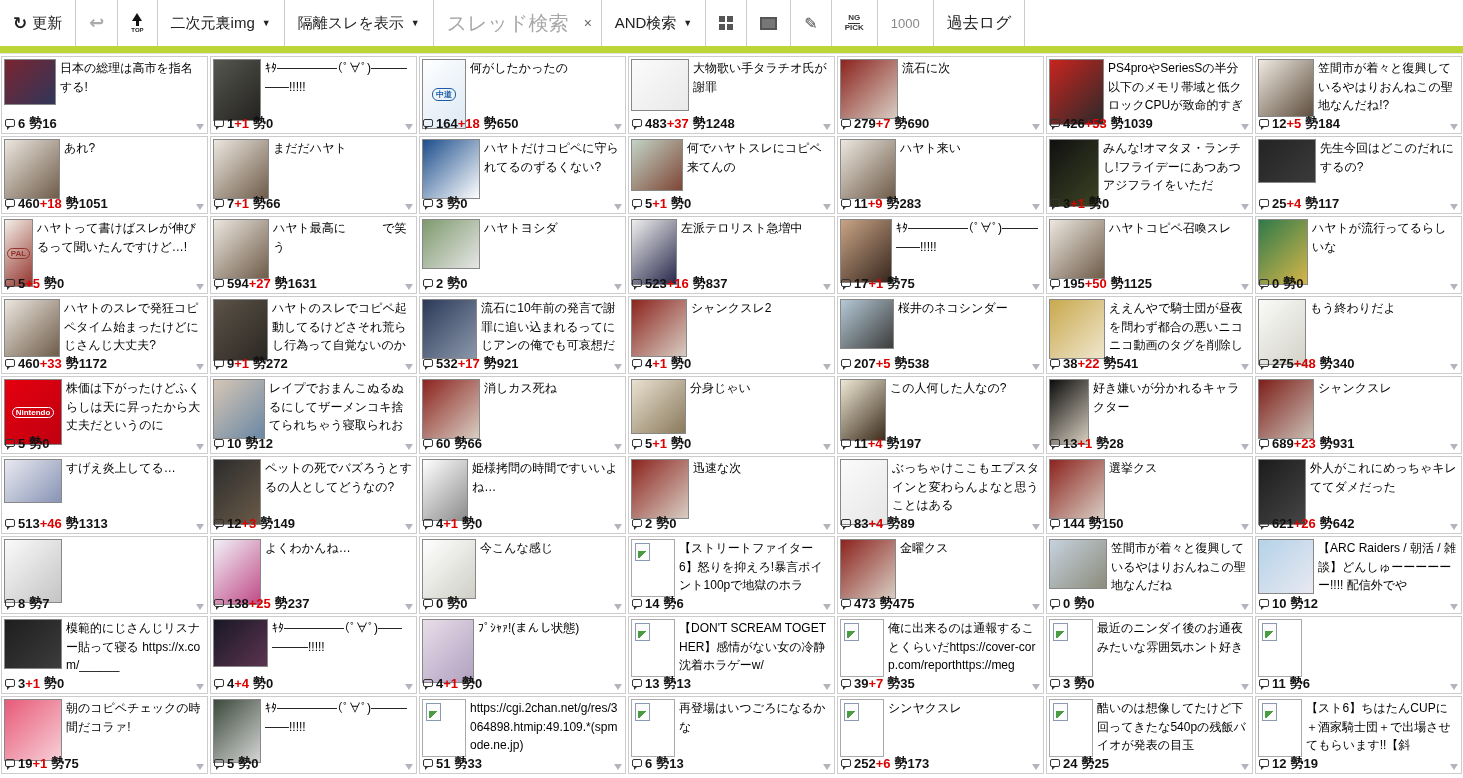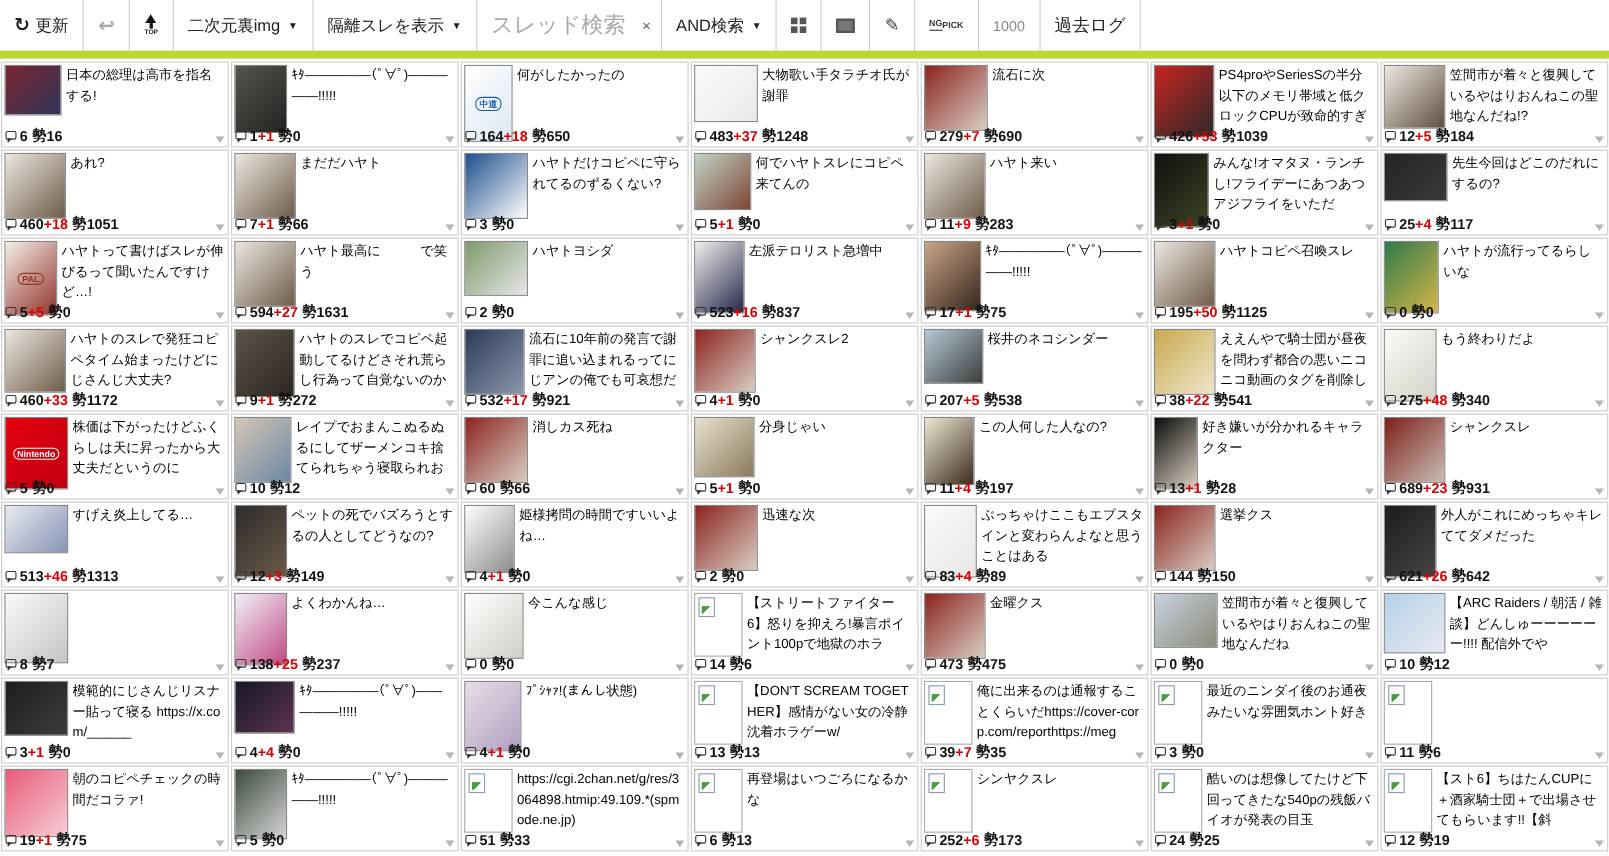--- a/index.html
+++ b/index.html
@@ -29,21 +29,21 @@
   .search-input {
     border:none; outline:none; font-size:20px; width:130px;
     font-family:inherit; color:#333; background:transparent;
   }
   .search-input::placeholder { color:#a8a8a8; }
   .search-clear { color:#666; font-size:14px; cursor:pointer; padding:0 2px; }
   .icon-grid { display:grid; grid-template-columns:6px 6px; grid-template-rows:6px 6px; gap:2px; }
   .icon-grid div { background:#555; }
   .icon-square { width:17px; height:13px; background:#777; border:2px solid #555; }
   .icon-pencil { font-size:16px; color:#444; transform:rotate(0deg); }
-  .ngpick { display:flex; flex-direction:row; align-items:center; line-height:1.1; font-size:8px; font-weight:bold; color:#333; }
+  .ngpick { display:flex; flex-direction:column; align-items:center; line-height:1.1; font-size:8px; font-weight:bold; color:#333; }
   .ngpick .ng { border-bottom:1px solid #333; }
   .tb-1000 { color:#888; font-size:13px; }
   .tb-kako { font-size:16px;text-align:right; }
   
   .green-bar { height:8px; background:#bcd735; border-bottom:1px solid #e2e2e2; }
   
   .grid {
     display:grid; grid-template-columns:repeat(7,1fr);
     grid-auto-rows:78px; gap:2px; padding:2px 1px 0 1px; background:#fff;
   }
@@ -322,21 +322,21 @@
     <div class="stats">
       <span class="bubble"></span>
       <span>25</span>
       <span class="newcnt">+4</span>
       <span class="momentum-label">勢</span>
       <span>117</span>
     </div>
     <div class="tri"></div>
   </div>
     <div class="card">
-    <div class="thumb" style="width: 48px; height: 68px; background: linear-gradient(135deg, rgb(243, 239, 231), rgb(146, 51, 44)); text-align: center;">
+    <div class="thumb" style="width: 29px; height: 68px; background: linear-gradient(135deg, rgb(243, 239, 231), rgb(146, 51, 44)); text-align: center;">
         <span class="thumb-label" style="color: rgb(146, 51, 44);">PAL</span>
       </div>
     <div class="title">ハヤトって書けばスレが伸びるって聞いたんですけど…!</div>
     <div class="stats">
       <span class="bubble"></span>
       <span>5</span>
       <span class="newcnt">+5</span>
       <span class="momentum-label">勢</span>
       <span>0</span>
     </div>

